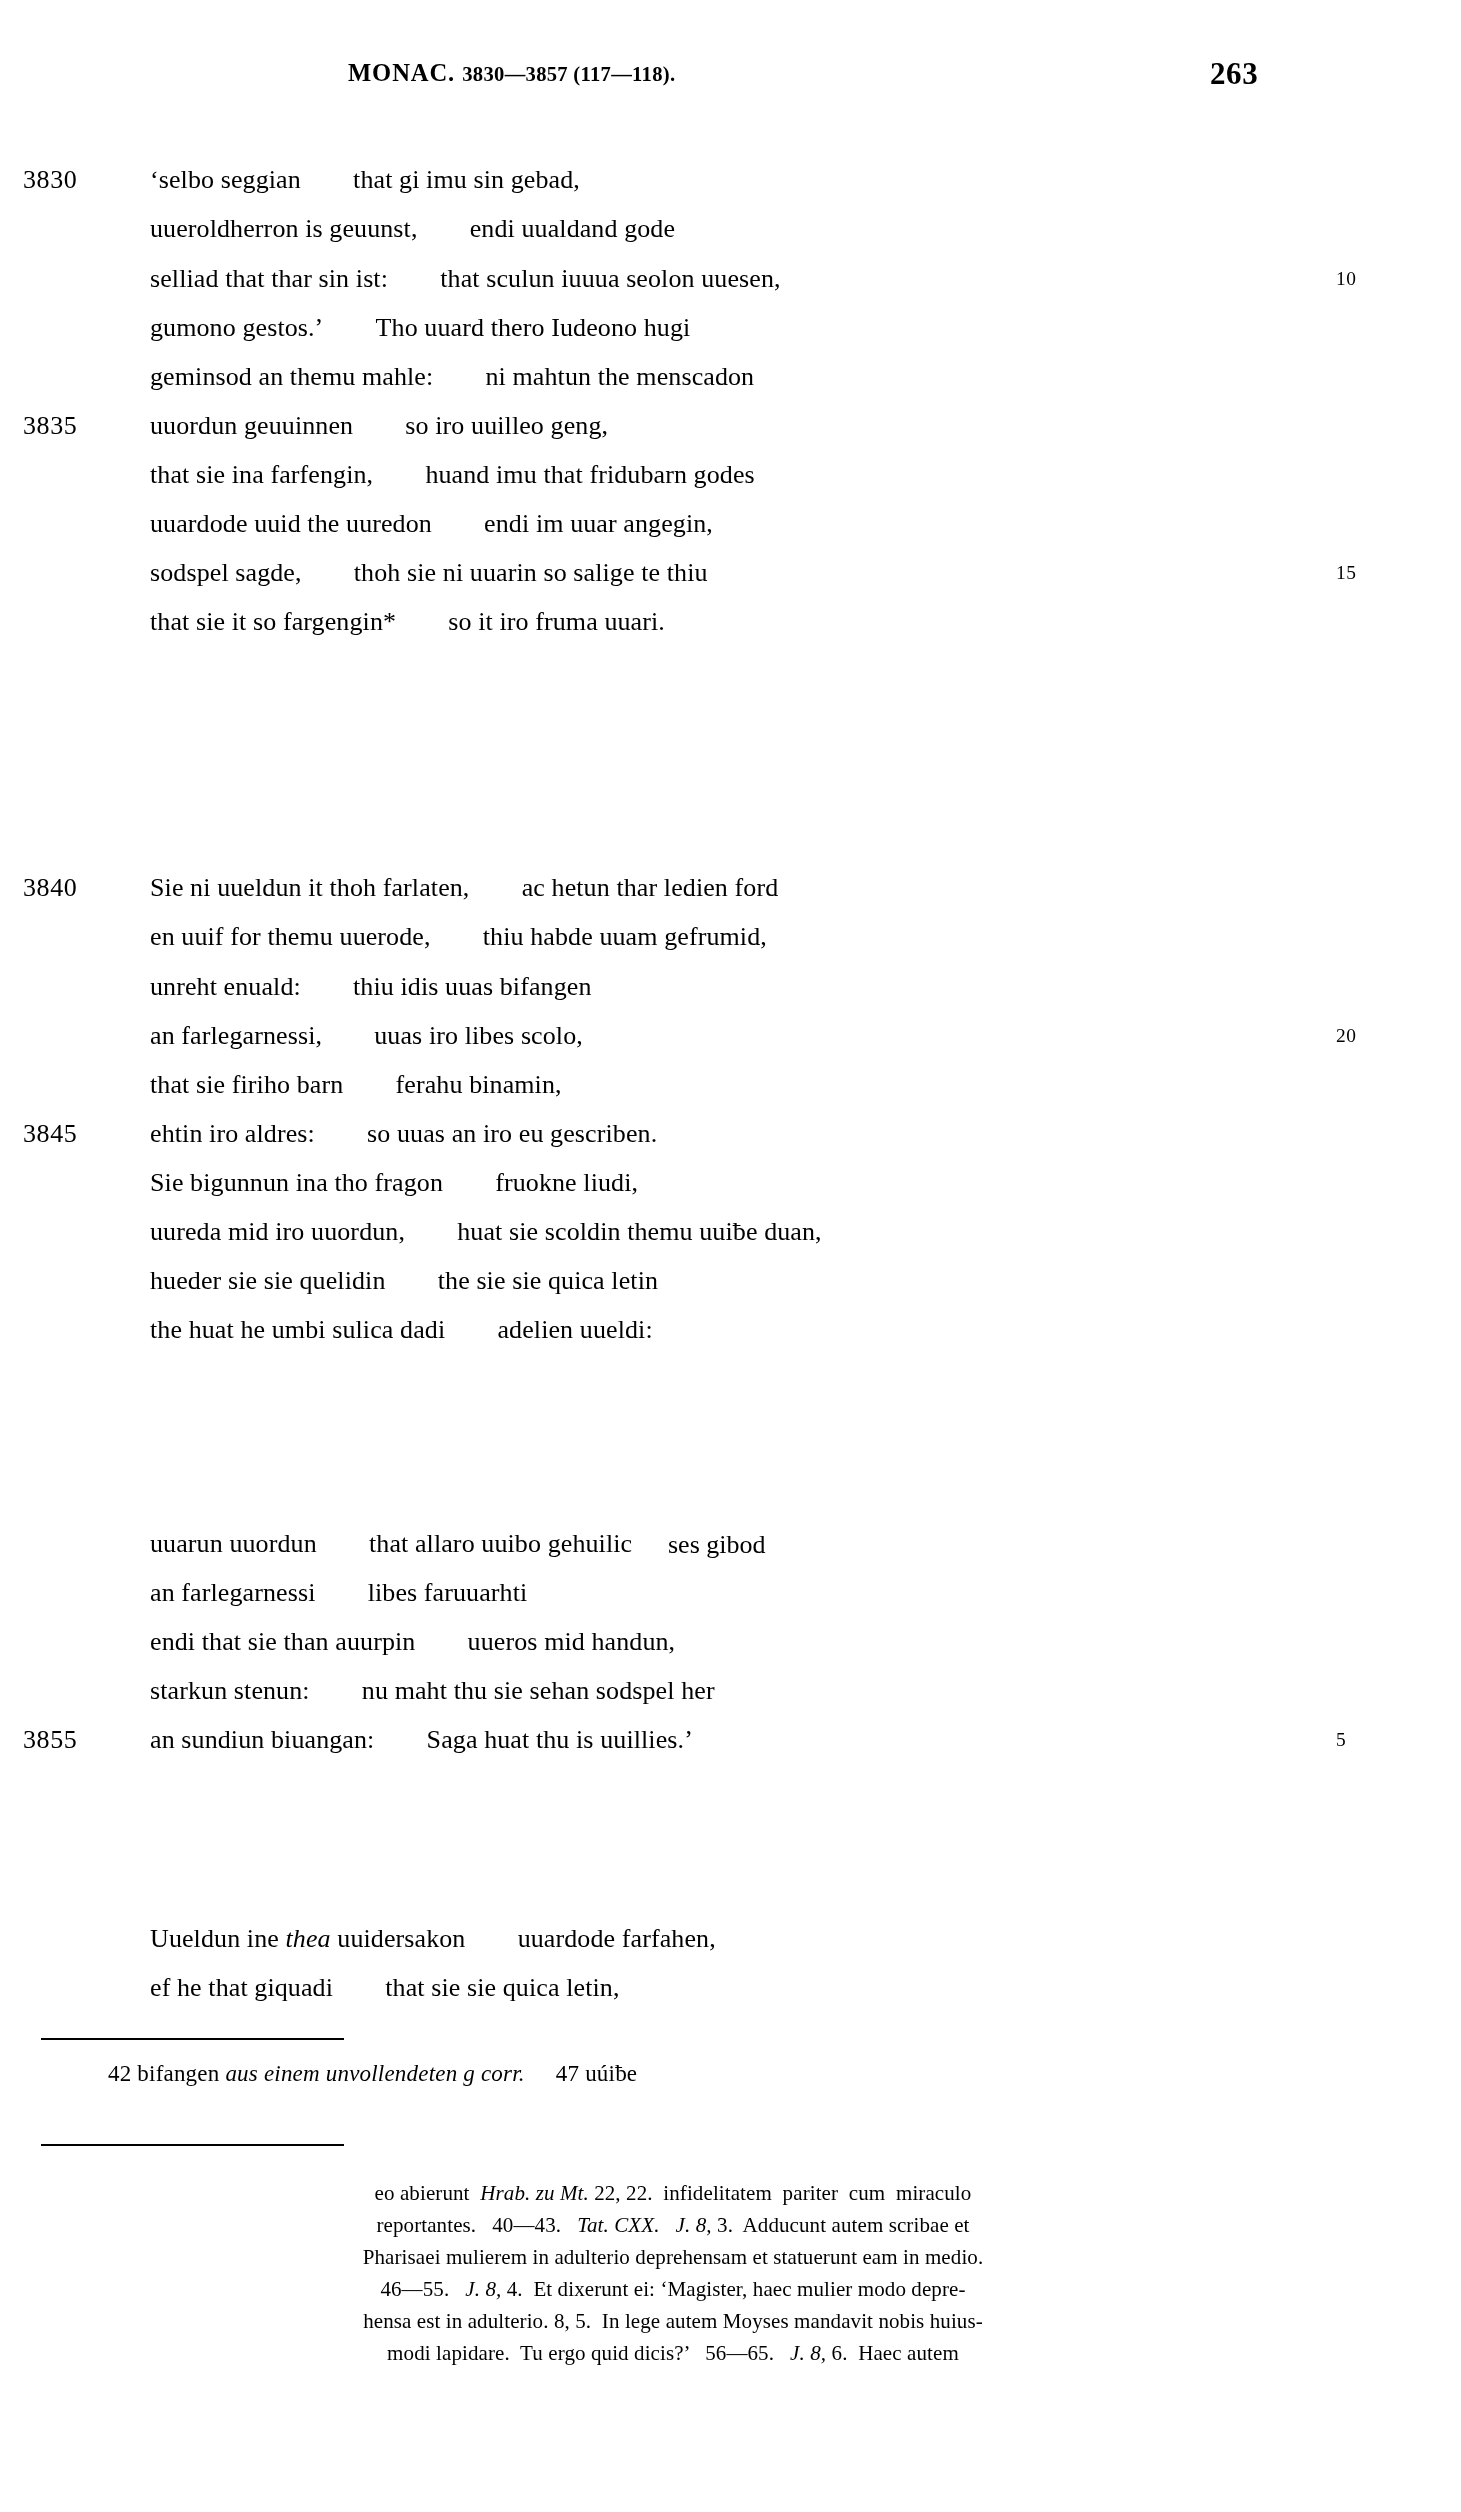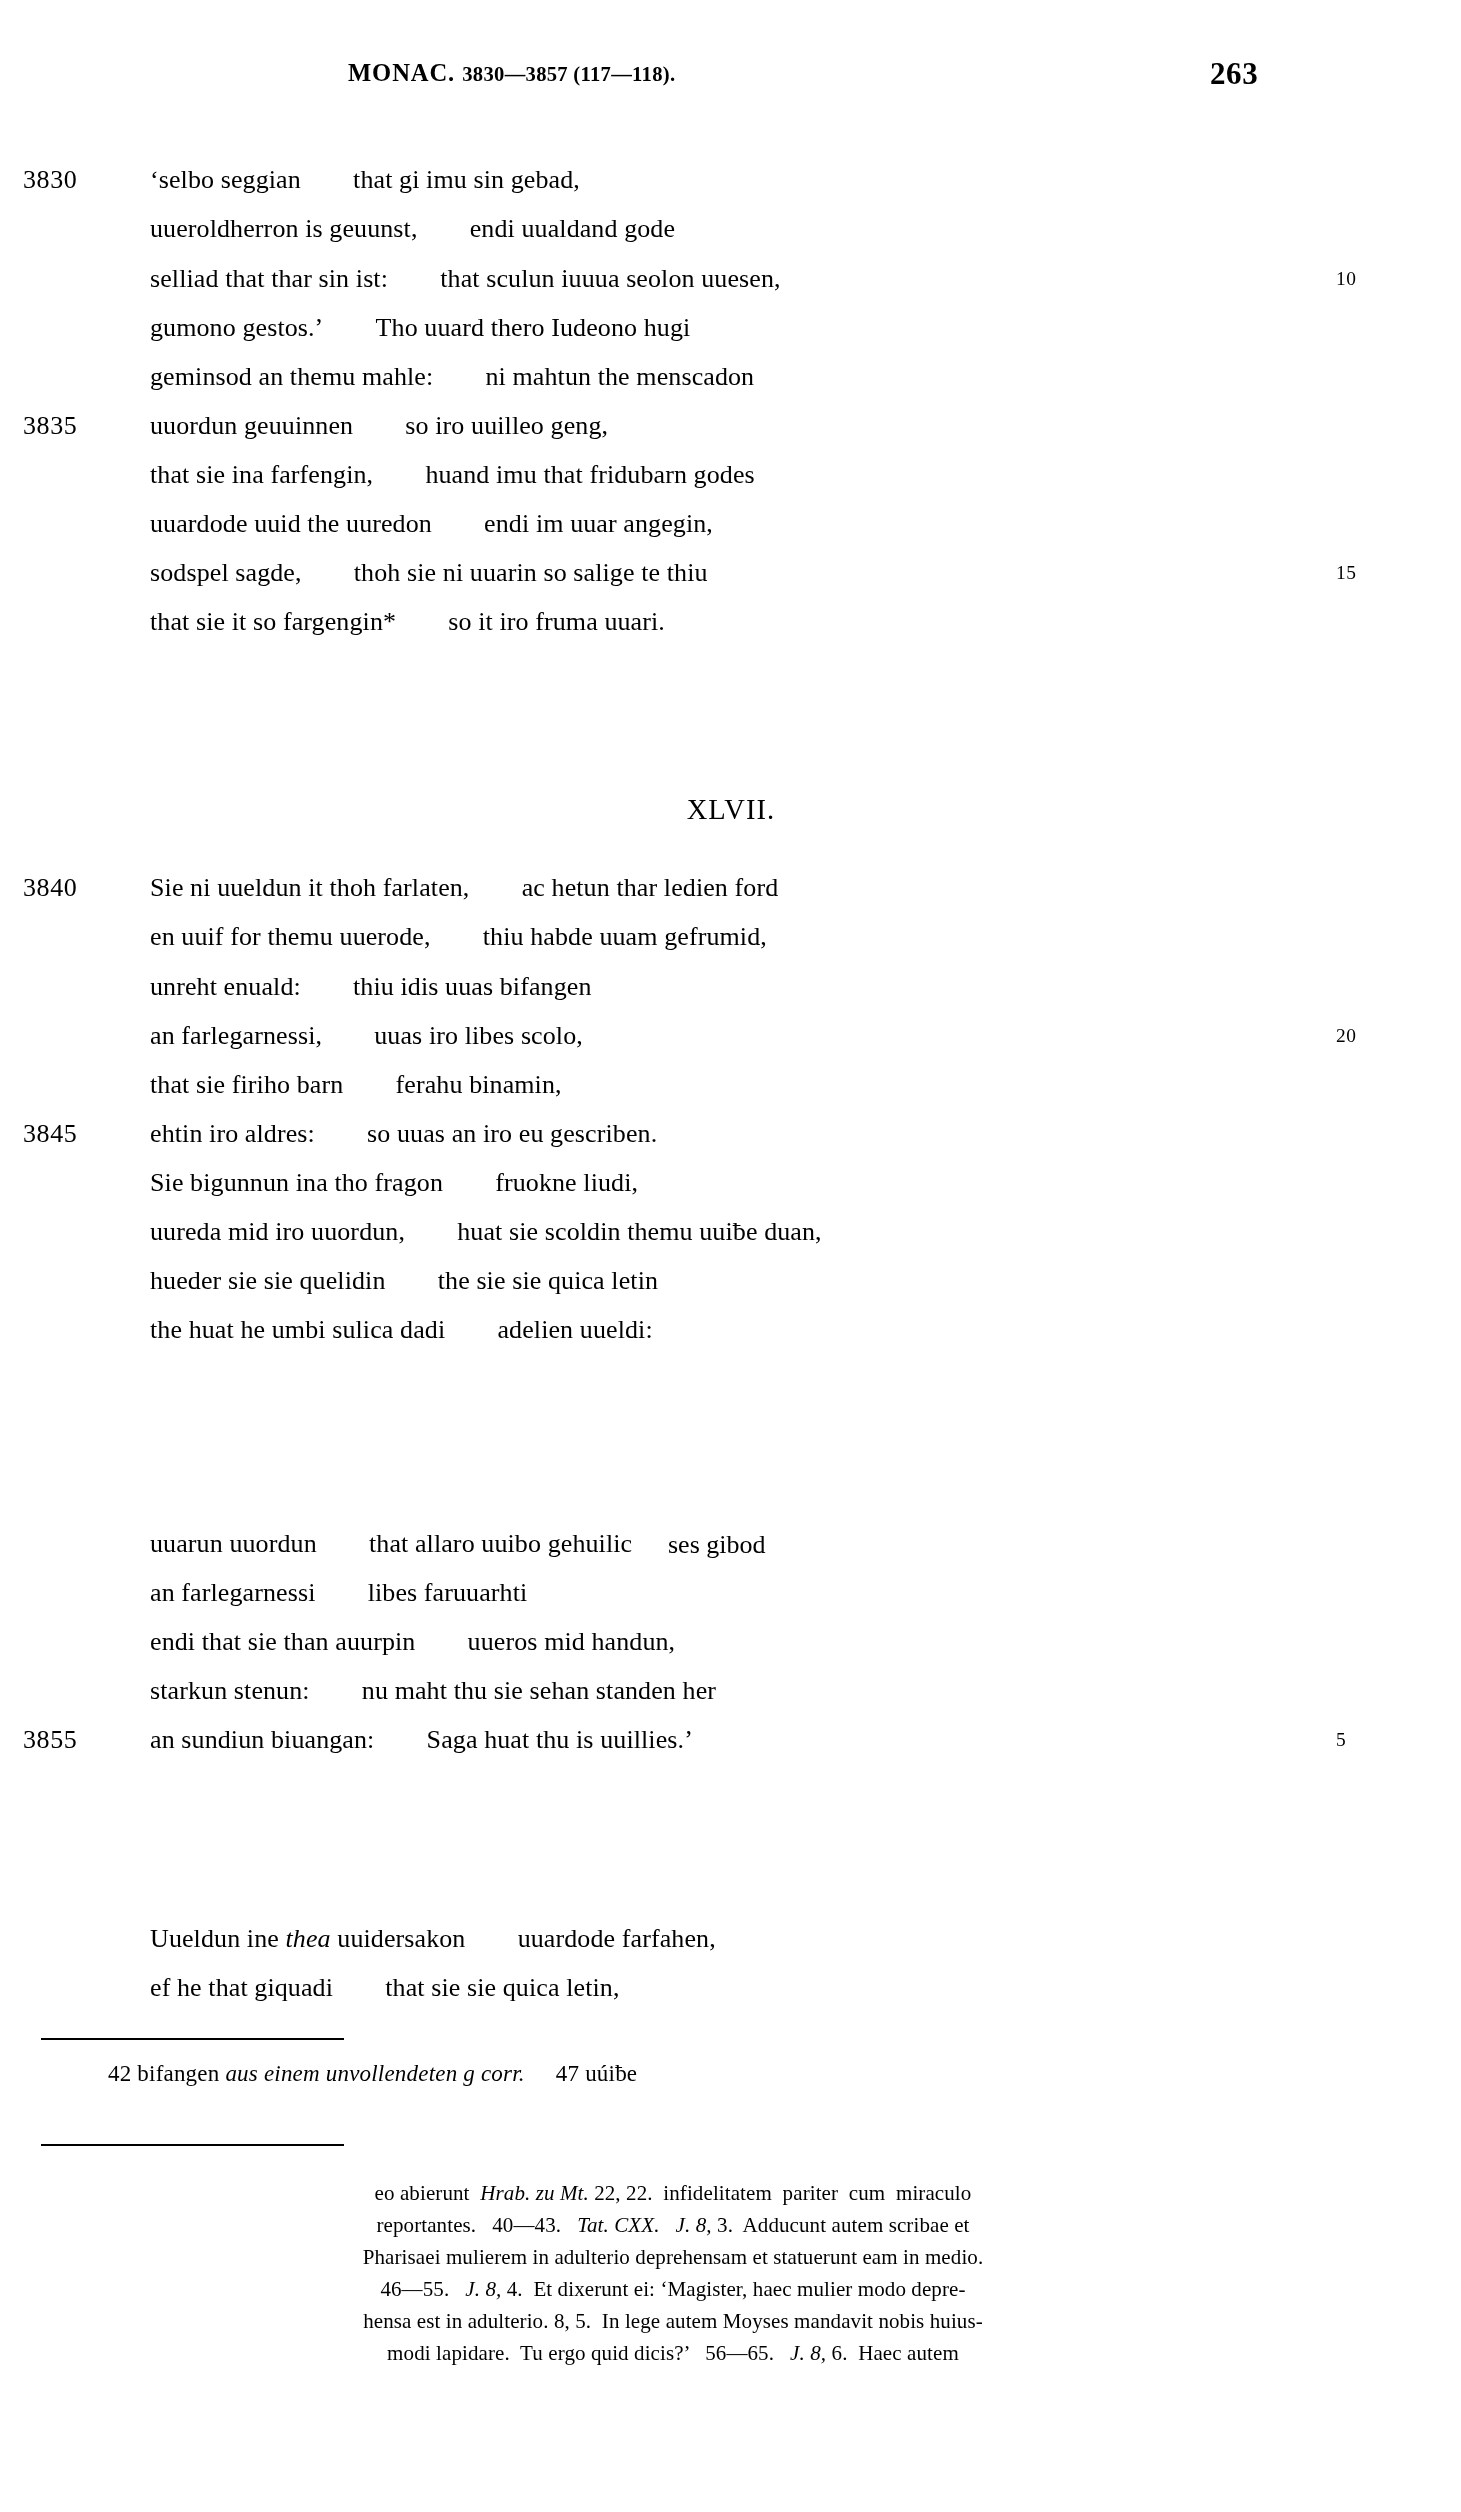--- a/index.html
+++ b/index.html
@@ -165,21 +165,20 @@
       <div class="vline" style="top: 254px;"><span class="vnum"></span><span class="vtext">selliad that thar sin ist:  that sculun iuuua seolon uuesen,</span><span class="vmarg">10</span></div>
       <div class="vline" style="top: 303px;"><span class="vnum"></span><span class="vtext">gumono gestos.’  Tho uuard thero Iudeono hugi</span></div>
       <div class="vline" style="top: 352px;"><span class="vnum"></span><span class="vtext">geminsod an themu mahle:  ni mahtun the menscadon</span></div>
       <div class="vline" style="top: 401px;"><span class="vnum">3835</span><span class="vtext">uuordun geuuinnen  so iro uuilleo geng,</span></div>
       <div class="vline" style="top: 450px;"><span class="vnum"></span><span class="vtext">that sie ina farfengin,  huand imu that fridubarn godes</span></div>
       <div class="vline" style="top: 499px;"><span class="vnum"></span><span class="vtext">uuardode uuid the uuredon  endi im uuar angegin,</span></div>
       <div class="vline" style="top: 548px;"><span class="vnum"></span><span class="vtext">sodspel sagde,  thoh sie ni uuarin so salige te thiu</span><span class="vmarg">15</span></div>
       <div class="vline" style="top: 597px;"><span class="vnum"></span><span class="vtext">that sie it so fargengin*  so it iro fruma uuari.</span></div>
     </div>
 
-  <div class="chapter-head">XLVII.</div>
 
   <div class="verse-block" id="vb2">
       <div class="vline" style="top: 863px;"><span class="vnum">3840</span><span class="vtext">Sie ni uueldun it thoh farlaten,  ac hetun thar ledien ford</span></div>
       <div class="vline" style="top: 912px;"><span class="vnum"></span><span class="vtext">en uuif for themu uuerode,  thiu habde uuam gefrumid,</span></div>
       <div class="vline" style="top: 962px;"><span class="vnum"></span><span class="vtext">unreht enuald:  thiu idis uuas bifangen</span></div>
       <div class="vline" style="top: 1011px;"><span class="vnum"></span><span class="vtext">an farlegarnessi,  uuas iro libes scolo,</span><span class="vmarg">20</span></div>
       <div class="vline" style="top: 1060px;"><span class="vnum"></span><span class="vtext">that sie firiho barn  ferahu binamin,</span></div>
       <div class="vline" style="top: 1109px;"><span class="vnum">3845</span><span class="vtext">ehtin iro aldres:  so uuas an iro eu gescriben.</span></div>
       <div class="vline" style="top: 1158px;"><span class="vnum"></span><span class="vtext">Sie bigunnun ina tho fragon  fruokne liudi,</span></div>
       <div class="vline" style="top: 1207px;"><span class="vnum"></span><span class="vtext">uureda mid iro uuordun,  huat sie scoldin themu uuiƀe duan,</span></div>
@@ -188,21 +187,21 @@
     </div>
 
   <div class="vline" style="top:1471px;">
     <span class="cont">ses gibod</span>
   </div>
 
   <div class="verse-block" id="vb3">
       <div class="vline" style="top: 1519px;"><span class="vnum"></span><span class="vtext">uuarun uuordun  that allaro uuibo gehuilic</span></div>
       <div class="vline" style="top: 1568px;"><span class="vnum"></span><span class="vtext">an farlegarnessi  libes faruuarhti</span></div>
       <div class="vline" style="top: 1617px;"><span class="vnum"></span><span class="vtext">endi that sie than auurpin  uueros mid handun,</span></div>
-      <div class="vline" style="top: 1666px;"><span class="vnum"></span><span class="vtext">starkun stenun:  nu maht thu sie sehan standen her</span></div>
+      <div class="vline" style="top: 1666px;"><span class="vnum"></span><span class="vtext">starkun stenun:  nu maht thu sie sehan sodspel her</span></div>
       <div class="vline" style="top: 1715px;"><span class="vnum">3855</span><span class="vtext">an sundiun biuangan:  Saga huat thu is uuillies.’</span><span class="vmarg">5</span></div>
     </div>
 
   <div class="vline" style="top:1816px;">
     <span class="vnum"></span>
     <span class="vtext"><span>Uueldun ine </span><span class="ital">thea</span><span> uuidersakon  uuardode farfahen,</span></span>
   </div>
 
   <div class="vline" style="top:1865px;">
     <span class="vnum"></span>

